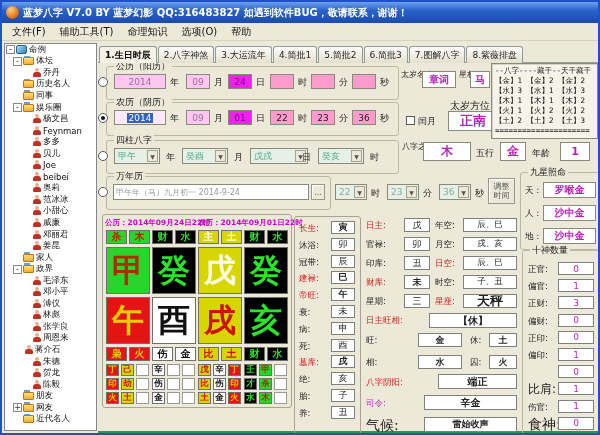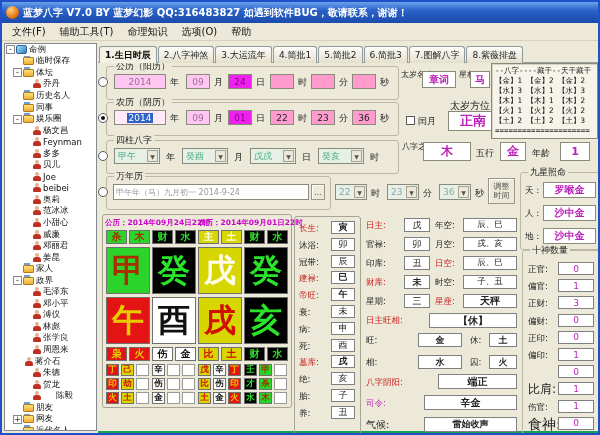--- a/index.html
+++ b/index.html
@@ -72,104 +72,99 @@
       <div class="mi">选项(O)</div>
       <div class="mi">帮助</div>
     </div>
   <div class="side" id="tree">
       <div class="trow" style="padding-left: 1px;">
         <div class="exp">-</div>
         <div class="ic book"></div>
         <div>命例</div>
       </div>
       <div class="trow" style="padding-left: 8px;">
+        <div class="exp">-</div>
+        <div class="ic folder"></div>
+        <div>体坛</div>
+      </div>
+      <div class="trow" style="padding-left: 28px;">
+        <div class="ic person"></div>
+        <div>乔丹</div>
+      </div>
+      <div class="trow" style="padding-left: 8px;">
         <div style="width: 10px; flex: 0 0 auto;"></div>
         <div class="ic folder"></div>
-        <div>临时保存</div>
+        <div>历史名人</div>
+      </div>
+      <div class="trow" style="padding-left: 8px;">
+        <div style="width: 10px; flex: 0 0 auto;"></div>
+        <div class="ic folder"></div>
+        <div>同事</div>
       </div>
       <div class="trow" style="padding-left: 8px;">
         <div class="exp">-</div>
         <div class="ic folder"></div>
-        <div>体坛</div>
-      </div>
-      <div class="trow" style="padding-left: 28px;">
-        <div class="ic person"></div>
-        <div>乔丹</div>
+        <div>娱乐圈</div>
+      </div>
+      <div class="trow" style="padding-left: 28px;">
+        <div class="ic person"></div>
+        <div>杨文昌</div>
+      </div>
+      <div class="trow" style="padding-left: 28px;">
+        <div class="ic person"></div>
+        <div>Feynman</div>
+      </div>
+      <div class="trow" style="padding-left: 28px;">
+        <div class="ic person"></div>
+        <div>多多</div>
+      </div>
+      <div class="trow" style="padding-left: 28px;">
+        <div class="ic person"></div>
+        <div>贝儿</div>
+      </div>
+      <div class="trow" style="padding-left: 28px;">
+        <div class="ic person"></div>
+        <div>Joe</div>
+      </div>
+      <div class="trow" style="padding-left: 28px;">
+        <div class="ic person"></div>
+        <div>beibei</div>
+      </div>
+      <div class="trow" style="padding-left: 28px;">
+        <div class="ic person"></div>
+        <div>奥莉</div>
+      </div>
+      <div class="trow" style="padding-left: 28px;">
+        <div class="ic person"></div>
+        <div>范冰冰</div>
+      </div>
+      <div class="trow" style="padding-left: 28px;">
+        <div class="ic person"></div>
+        <div>小甜心</div>
+      </div>
+      <div class="trow" style="padding-left: 28px;">
+        <div class="ic person"></div>
+        <div>威廉</div>
+      </div>
+      <div class="trow" style="padding-left: 28px;">
+        <div class="ic person"></div>
+        <div>邓丽君</div>
+      </div>
+      <div class="trow" style="padding-left: 28px;">
+        <div class="ic person"></div>
+        <div>姜昆</div>
       </div>
       <div class="trow" style="padding-left: 8px;">
         <div style="width: 10px; flex: 0 0 auto;"></div>
         <div class="ic folder"></div>
-        <div>历史名人</div>
-      </div>
-      <div class="trow" style="padding-left: 8px;">
-        <div style="width: 10px; flex: 0 0 auto;"></div>
-        <div class="ic folder"></div>
-        <div>同事</div>
+        <div>家人</div>
       </div>
       <div class="trow" style="padding-left: 8px;">
         <div class="exp">-</div>
         <div class="ic folder"></div>
-        <div>娱乐圈</div>
-      </div>
-      <div class="trow" style="padding-left: 28px;">
-        <div class="ic person"></div>
-        <div>杨文昌</div>
-      </div>
-      <div class="trow" style="padding-left: 28px;">
-        <div class="ic person"></div>
-        <div>Feynman</div>
-      </div>
-      <div class="trow" style="padding-left: 28px;">
-        <div class="ic person"></div>
-        <div>多多</div>
-      </div>
-      <div class="trow" style="padding-left: 28px;">
-        <div class="ic person"></div>
-        <div>贝儿</div>
-      </div>
-      <div class="trow" style="padding-left: 28px;">
-        <div class="ic person"></div>
-        <div>Joe</div>
-      </div>
-      <div class="trow" style="padding-left: 28px;">
-        <div class="ic person"></div>
-        <div>beibei</div>
-      </div>
-      <div class="trow" style="padding-left: 28px;">
-        <div class="ic person"></div>
-        <div>奥莉</div>
-      </div>
-      <div class="trow" style="padding-left: 28px;">
-        <div class="ic person"></div>
-        <div>范冰冰</div>
-      </div>
-      <div class="trow" style="padding-left: 28px;">
-        <div class="ic person"></div>
-        <div>小甜心</div>
-      </div>
-      <div class="trow" style="padding-left: 28px;">
-        <div class="ic person"></div>
-        <div>威廉</div>
-      </div>
-      <div class="trow" style="padding-left: 28px;">
-        <div class="ic person"></div>
-        <div>邓丽君</div>
-      </div>
-      <div class="trow" style="padding-left: 28px;">
-        <div class="ic person"></div>
-        <div>姜昆</div>
-      </div>
-      <div class="trow" style="padding-left: 8px;">
-        <div style="width: 10px; flex: 0 0 auto;"></div>
-        <div class="ic folder"></div>
-        <div>家人</div>
-      </div>
-      <div class="trow" style="padding-left: 8px;">
-        <div class="exp">-</div>
-        <div class="ic folder"></div>
         <div>政界</div>
       </div>
       <div class="trow" style="padding-left: 28px;">
         <div class="ic person"></div>
         <div>毛泽东</div>
       </div>
       <div class="trow" style="padding-left: 28px;">
         <div class="ic person"></div>
         <div>邓小平</div>
       </div>
@@ -194,21 +189,21 @@
         <div>蒋介石</div>
       </div>
       <div class="trow" style="padding-left: 28px;">
         <div class="ic person"></div>
         <div>朱德</div>
       </div>
       <div class="trow" style="padding-left: 28px;">
         <div class="ic person"></div>
         <div>贺龙</div>
       </div>
-      <div class="trow" style="padding-left: 28px; gap: 13px;">
+      <div class="trow" style="padding-left: 28px;">
         <div class="ic person"></div>
         <div>陈毅</div>
       </div>
       <div class="trow" style="padding-left: 8px;">
         <div style="width: 10px; flex: 0 0 auto;"></div>
         <div class="ic folder"></div>
         <div>朋友</div>
       </div>
       <div class="trow" style="padding-left: 8px;">
         <div class="exp">+</div>
@@ -287,21 +282,21 @@
     <div class="fld mval" style="left: 468px; top: 69px; width: 20px; height: 17px; font-size: 10px;">马</div>
     <div class="chk" style="left: 404px; top: 114px;"></div>
     <div class="lab" style="left: 416px; top: 114px;">闰月</div>
     <div class="lab" style="left: 448px; top: 99px; font-size: 10px;">太岁方位</div>
     <div class="fld mval" style="left: 446px; top: 109px; width: 50px; height: 20px; font-size: 13px;">正南</div>
     <div class="panel" style="left: 489px; top: 61px; width: 107px; height: 76px;"><div>--八字----藏干--天干藏干</div><div>【金】1 【金】2 【金】2</div><div>【水】3 【水】1 【水】3</div><div>【木】1 【木】1 【木】2</div><div>【火】1 【火】2 【火】2</div><div>【土】2 【土】2 【土】3</div><div>=====================</div></div>
     <div class="fld dd" style="left: 112px; top: 146px; width: 46px; height: 16px;">甲午<div class="dda">▼</div></div>
     <div class="lab" style="left: 164px; top: 150px;">年</div>
     <div class="fld dd" style="left: 180px; top: 146px; width: 46px; height: 16px;">癸酉<div class="dda">▼</div></div>
     <div class="lab" style="left: 232px; top: 150px;">月</div>
-    <div class="fld dd" style="left: 248px; top: 146px; width: 46px; height: 16px;">戊戌<div class="dda">▼</div></div>
+    <div class="fld dd" style="left: 248px; top: 146px; width: 58px; height: 16px;">戊戌<div class="dda">▼</div></div>
     <div class="lab" style="left: 300px; top: 150px;">日</div>
     <div class="fld dd" style="left: 316px; top: 146px; width: 46px; height: 16px;">癸亥<div class="dda">▼</div></div>
     <div class="lab" style="left: 368px; top: 150px;">时</div>
     <div class="lab sm" style="left: 400px; top: 141px; width: 18px;">八字之病</div>
     <div class="fld mval" style="left: 421px; top: 140px; width: 48px; height: 19px; font-size: 12px;">木</div>
     <div class="lab" style="left: 474px; top: 146px;">五行</div>
     <div class="fld mval" style="left: 498px; top: 140px; width: 26px; height: 19px; font-size: 12px;">金</div>
     <div class="lab" style="left: 530px; top: 146px;">年龄</div>
     <div class="fld mval" style="left: 558px; top: 140px; width: 30px; height: 19px; font-size: 11px;">1</div>
     <div class="fld left" style="left: 111px; top: 182px; width: 196px; height: 16px; color: rgb(153, 153, 153); font-size: 8px;">甲午年（马）九月初一 2014-9-24</div>
@@ -419,36 +414,36 @@
     <div class="vbox" style="left: 402px; top: 254px; width: 26px; height: 14px;">丑</div>
     <div class="lab red" style="left: 433px; top: 256px; font-size: 8.5px;">日空:</div>
     <div class="vbox" style="left: 461px; top: 254px; width: 54px; height: 14px; font-size: 8.5px;">辰、巳</div>
     <div class="lab red" style="left: 364px; top: 275px; font-size: 8.5px;">财库:</div>
     <div class="vbox mval" style="left: 402px; top: 273px; width: 26px; height: 14px;">未</div>
     <div class="lab" style="left: 433px; top: 275px; font-size: 8.5px;">时空:</div>
     <div class="vbox" style="left: 461px; top: 273px; width: 54px; height: 14px; font-size: 8.5px;">子、丑</div>
     <div class="lab" style="left: 364px; top: 294px; font-size: 8.5px;">星期:</div>
     <div class="vbox" style="left: 402px; top: 292px; width: 26px; height: 14px;">三</div>
     <div class="lab red" style="left: 433px; top: 294px; font-size: 8.5px;">星座:</div>
-    <div class="vbox rval" style="left: 461px; top: 292px; width: 54px; height: 14px; font-size: 10px;">天秤</div>
+    <div class="vbox rval" style="left: 461px; top: 292px; width: 54px; height: 14px; font-size: 13px;">天秤</div>
     <div class="lab red" style="left: 364px; top: 313px; font-size: 8.5px;">日主旺相:</div>
     <div class="vbox rval" style="left: 427px; top: 311px; width: 88px; height: 15px; font-size: 10px;">【休】</div>
     <div class="lab" style="left: 364px; top: 333px; font-size: 8.5px;">旺:</div>
     <div class="vbox mval" style="left: 416px; top: 331px; width: 44px; height: 14px;">金</div>
     <div class="lab" style="left: 468px; top: 333px; font-size: 8.5px;">休:</div>
     <div class="vbox mval" style="left: 487px; top: 331px; width: 28px; height: 14px;">土</div>
     <div class="lab" style="left: 364px; top: 355px; font-size: 8.5px;">相:</div>
     <div class="vbox mval" style="left: 416px; top: 353px; width: 44px; height: 14px;">水</div>
     <div class="lab" style="left: 468px; top: 355px; font-size: 8.5px;">囚:</div>
     <div class="vbox mval" style="left: 487px; top: 353px; width: 28px; height: 14px;">火</div>
     <div class="lab red" style="left: 364px; top: 375px; font-size: 8.5px;">八字阴阳:</div>
     <div class="vbox rval" style="left: 436px; top: 372px; width: 79px; height: 15px; font-size: 10px;">端正</div>
     <div class="lab mag" style="left: 364px; top: 396px; font-size: 8.5px;">司令:</div>
     <div class="vbox mval" style="left: 422px; top: 393px; width: 93px; height: 15px; font-size: 10px;">辛金</div>
-    <div class="lab" style="left: 364px; top: 418px; font-size: 10px;">气候:</div>
+    <div class="lab" style="left: 364px; top: 418px; font-size: 14px;">气候:</div>
     <div class="vbox" style="left: 422px; top: 415px; width: 93px; height: 15px; font-weight: bold;">雷始收声</div>
     <div class="lab" style="left: 526px; top: 262px; font-size: 8.5px;">正官:</div>
     <div class="vbox mval" style="left: 556px; top: 260px; width: 36px; height: 13px; font-weight: normal; color: rgb(187, 34, 187);">0</div>
     <div class="lab" style="left: 526px; top: 279.2px; font-size: 8.5px;">偏官:</div>
     <div class="vbox mval" style="left: 556px; top: 277.2px; width: 36px; height: 13px; font-weight: normal; color: rgb(187, 34, 187);">1</div>
     <div class="lab" style="left: 526px; top: 296.4px; font-size: 8.5px;">正财:</div>
     <div class="vbox mval" style="left: 556px; top: 294.4px; width: 36px; height: 13px; font-weight: normal; color: rgb(187, 34, 187);">3</div>
     <div class="lab" style="left: 526px; top: 313.6px; font-size: 8.5px;">偏财:</div>
     <div class="vbox mval" style="left: 556px; top: 311.6px; width: 36px; height: 13px; font-weight: normal; color: rgb(187, 34, 187);">0</div>
     <div class="lab" style="left: 526px; top: 330.8px; font-size: 8.5px;">正印:</div>

